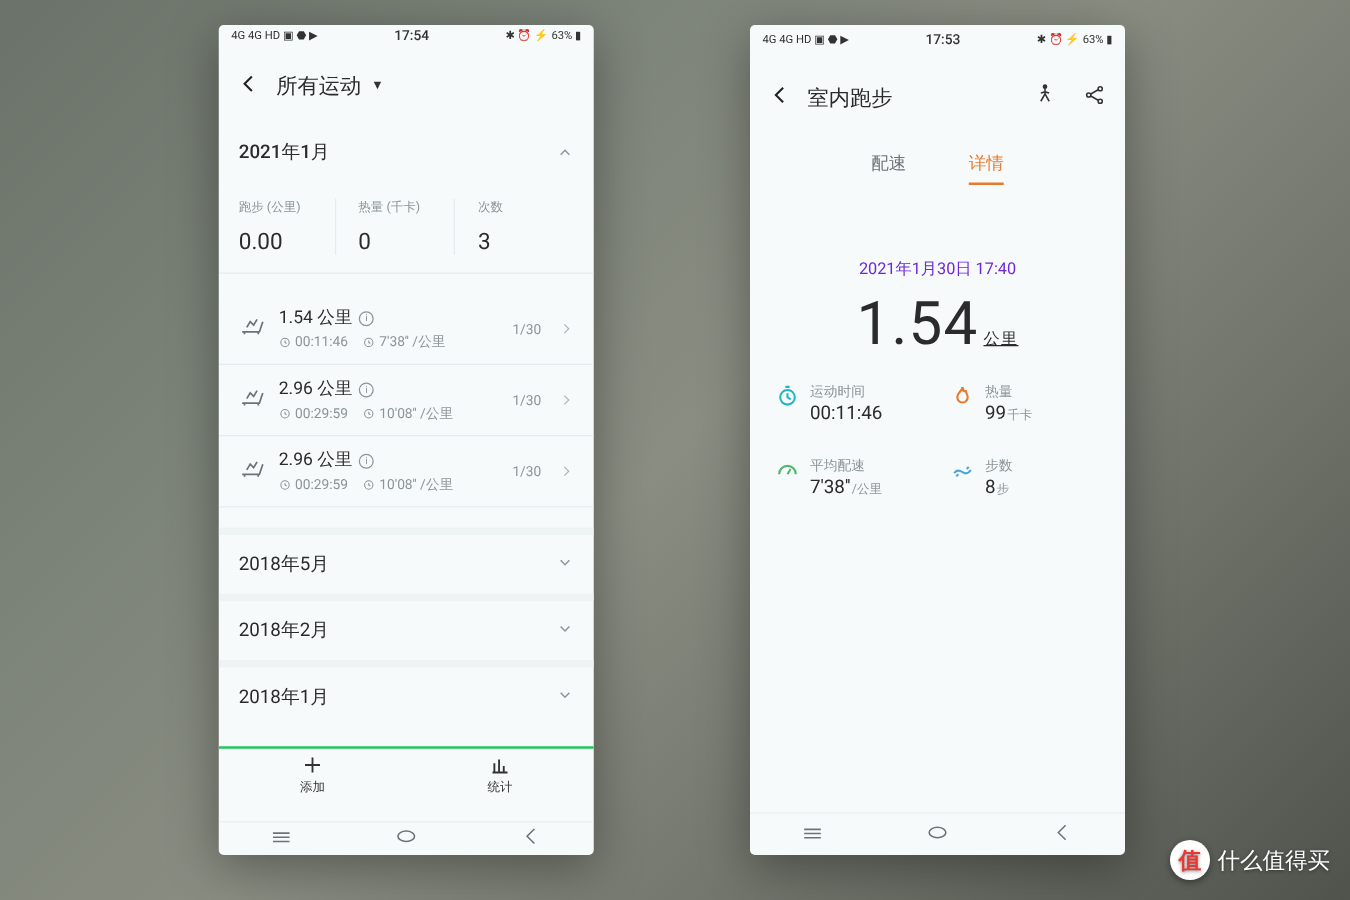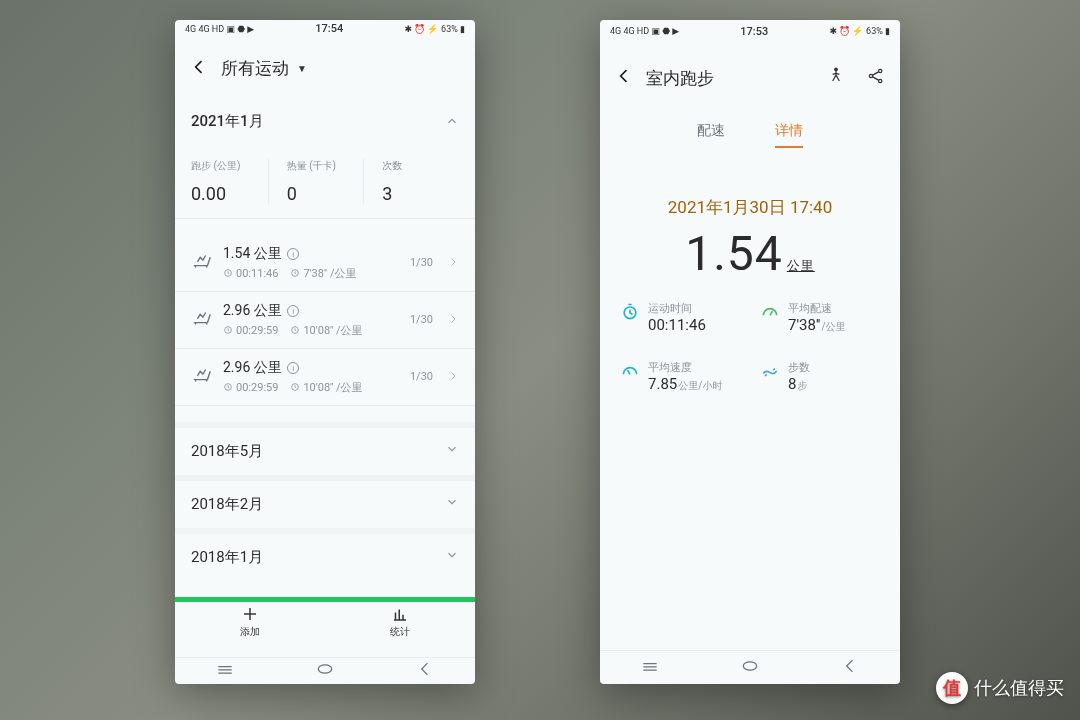--- a/index.html
+++ b/index.html
@@ -82,21 +82,21 @@
     border-top: 6px solid #eef3f4;
     font-size: 15px;
   }
   .collapsed-month:first-of-type { border-top-width: 6px; }
   .collapsed-month .chev svg { width:14px;height:14px;color:#8b9497; }
 
   .bottom-tabs {
     margin-top: auto;
     height: 56px;
     display: flex;
-    border-top: 5px solid #22c55e;
+    border-top: 2px solid #22c55e;
   }
   .btab {
     flex:1; display:flex; flex-direction:column; align-items:center; justify-content:center;
     gap:2px; font-size:10px; color:#333;
   }
   .btab svg { width:18px;height:18px; }
 
   .sysnav {
     height: 34px;
     display:flex;justify-content:space-around;align-items:center;
@@ -106,21 +106,21 @@
 
   
   .detail-tabs {
     display:flex;justify-content:center;gap:50px;padding:8px 0 0 0;
     font-size:14px;
   }
   .detail-tab { padding-bottom:6px; color:#6b7378; }
   .detail-tab.active { color:#e87a2e; border-bottom:2px solid #e87a2e; }
 
   .detail-body { padding: 20px 20px 0 20px; }
-  .detail-time { text-align:center; font-size:17px; color:#a16207; margin:12px 0 6px 0;}
+  .detail-time { text-align:center; font-size:13px; color:#6d28d9; margin:22px 0 6px 0;}
   .big-dist { text-align:center; font-size:48px; font-weight:400; letter-spacing:1px; }
   .big-dist .unit { font-size:13px; margin-left:4px;text-decoration:underline; }
 
   .metrics-grid {
     display:grid; grid-template-columns: 1fr 1fr;
     gap: 26px 20px; margin-top: 19px;
   }
   .metric { display:flex; gap:8px; align-items:flex-start; }
   .metric svg { width:20px;height:20px; flex-shrink:0; margin-top:1px; }
   .metric-label { font-size:11px; color:#8b9497; }
@@ -365,40 +365,39 @@
         <svg viewBox="0 0 24 24" fill="none" stroke="#1fb6c1" stroke-width="2">
             <circle cx="12" cy="13" r="7"></circle>
             <path d="M12 9v4l3 2M10 3h4"></path>
           </svg>
         <div>
           <div class="metric-label">运动时间</div>
           <div class="metric-value">00:11:46</div>
         </div>
       </div>
       <div class="metric">
+        <svg viewBox="0 0 24 24" fill="none" stroke="#e87a2e" stroke-width="2">
+            <path d="M12 3c0 4-5 5-5 10a5 5 0 0010 0c0-3-2-4-2-7 0 2-3 2-3-3z"></path>
+          </svg>
+        <div>
+          <div class="metric-label">热量</div>
+          <div class="metric-value"><span>99</span><span class="small">千卡</span></div>
+        </div>
+      </div>
+      <div class="metric">
         <svg viewBox="0 0 24 24" fill="none" stroke="#4fb86a" stroke-width="2">
             <path d="M4 16a8 8 0 0116 0"></path>
             <path d="M12 16l3-5"></path>
           </svg>
         <div>
           <div class="metric-label">平均配速</div>
           <div class="metric-value"><span>7'38''</span><span class="small">/公里</span></div>
         </div>
       </div>
       <div class="metric">
-        <svg viewBox="0 0 24 24" fill="none" stroke="#1fb6c1" stroke-width="2">
-            <path d="M4 16a8 8 0 0116 0"></path>
-            <path d="M12 16l-3-5"></path>
-          </svg>
-        <div>
-          <div class="metric-label">平均速度</div>
-          <div class="metric-value"><span>7.85</span><span class="small">公里/小时</span></div>
-        </div>
-      </div>
-      <div class="metric">
         <svg viewBox="0 0 24 24" fill="none" stroke="#4aa8d8" stroke-width="2">
             <path d="M4 15c2-3 5-3 8-1s6 1 8-2"></path>
             <path d="M6 18l2-2M16 11l2-2"></path>
           </svg>
         <div>
           <div class="metric-label">步数</div>
           <div class="metric-value"><span>8</span><span class="small">步</span></div>
         </div>
       </div>
     </div>

